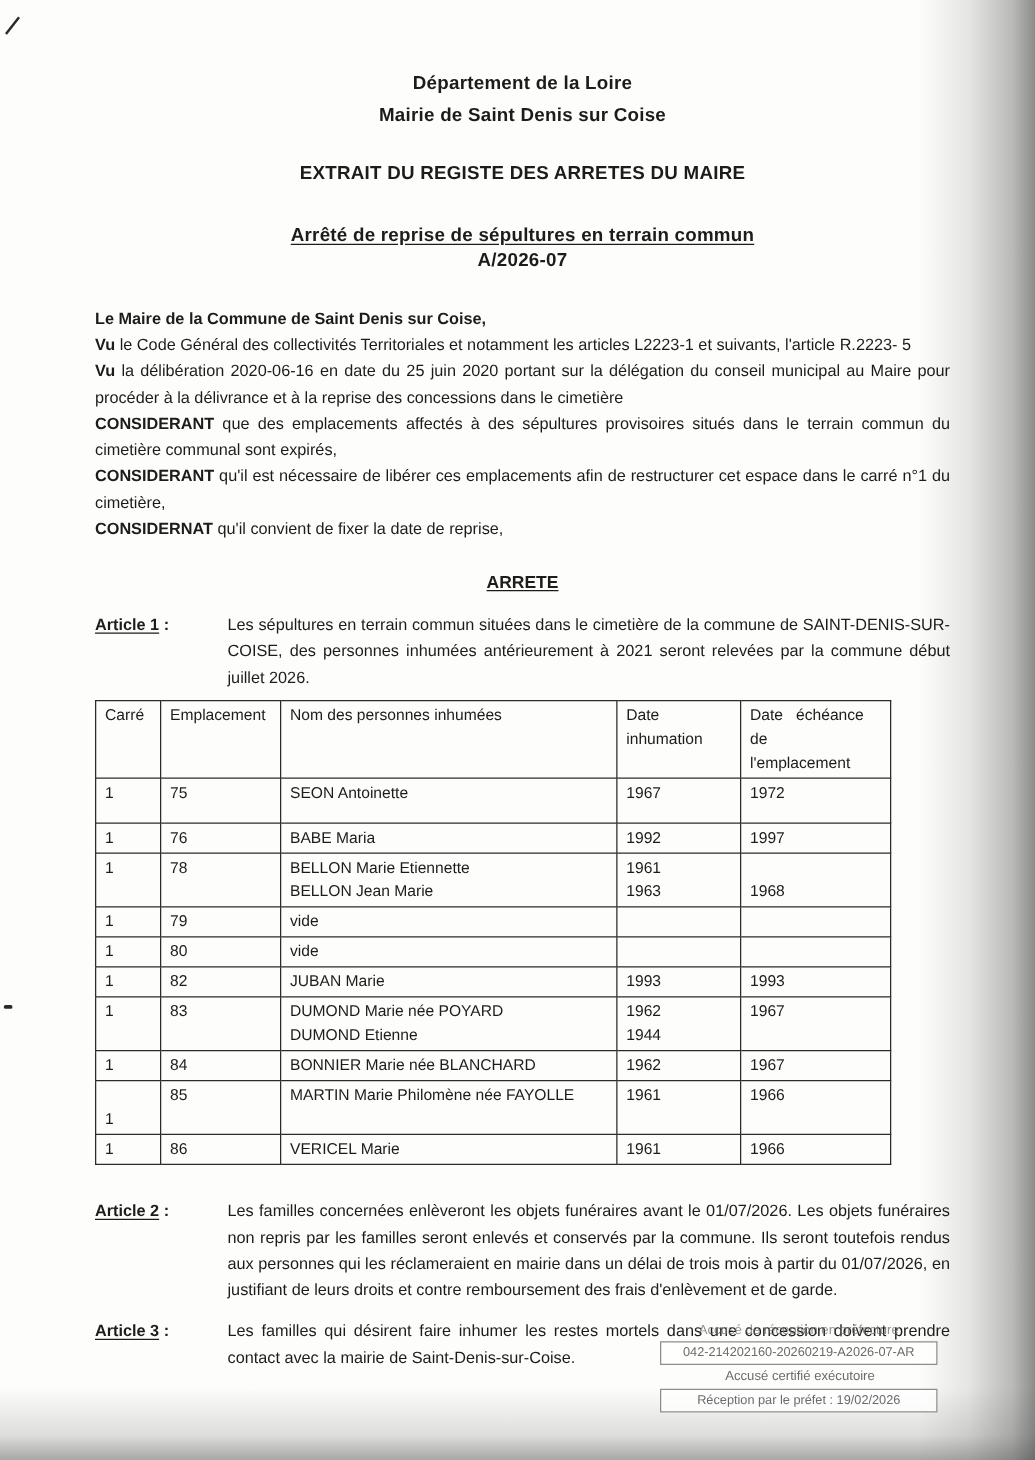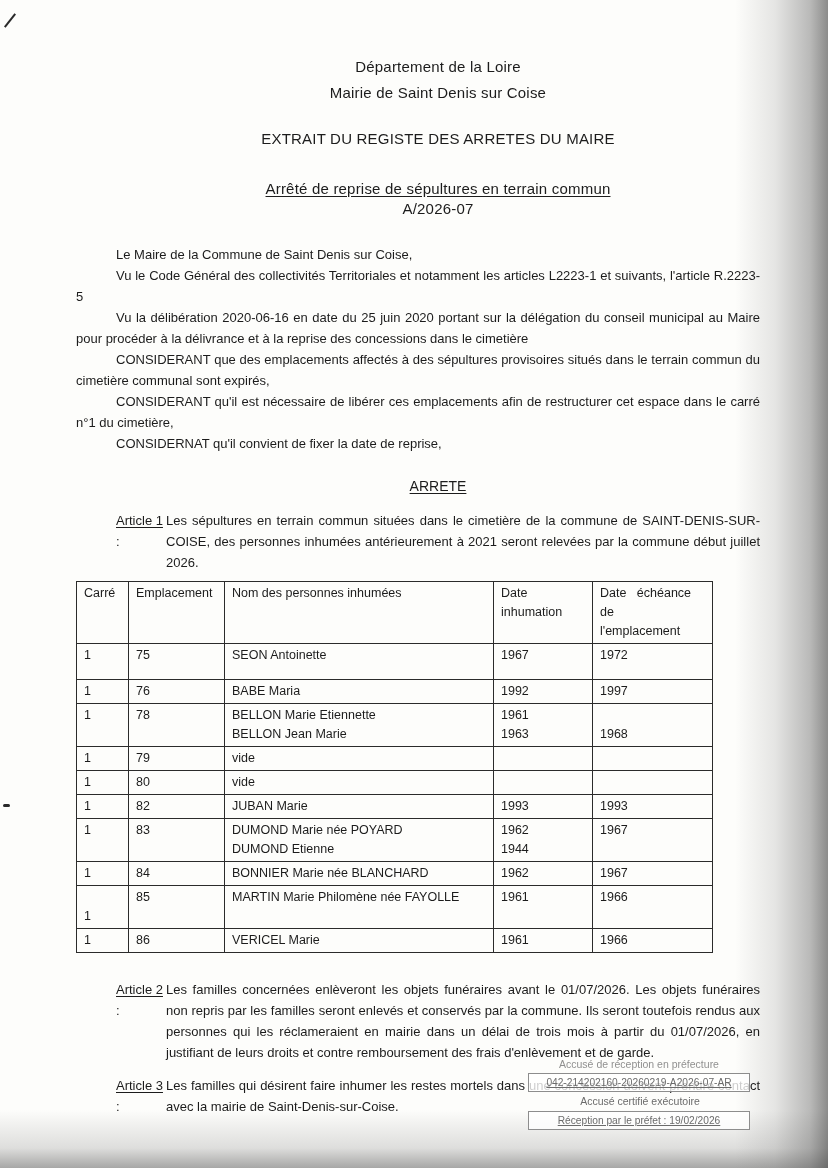--- a/index.html
+++ b/index.html
@@ -13,35 +13,35 @@
       linear-gradient(#fdfdfb,#fdfdfb);
     position:relative;
     overflow:hidden;
   }
   .artifact { position:absolute; background:#2a2a2a; }
   .artifact-1 { left:9px; top:12px; width:2px; height:17px; transform:rotate(38deg); }
   .artifact-2 { left:3px; top:804px; width:7px; height:3px; border-radius:2px; }
 
   .content { position:absolute; left:76px; top:0; width:684px; padding-top:54px; }
 
-  .b { font-weight:normal;margin-left:40px; }
+  .b { font-weight:bold; }
   .c { text-align:center; }
   .u { text-decoration:underline; text-underline-offset:2px; }
 
   .hdr p { line-height:26px; font-size:15px; letter-spacing:.2px; }
   .hdr .register-title { margin-top:22px; line-height:22px; }
   .hdr .decree-title { margin-top:28px; line-height:22px; }
   .hdr .decree-ref { font-size:15px; line-height:18px; }
 
   .preamble { margin-top:26px; font-size:13px; line-height:21px; text-align:justify; }
   .preamble p { margin:0; }
 
   .arrete-heading { margin-top:22px; font-size:14px; line-height:20px; }
 
-  .article { display:flex; margin-top:14px; font-size:13px; line-height:21px; }
+  .article { display:flex; margin-top:14px; font-size:13px; line-height:21px;gap:16px; }
   .article .alabel { width:90px; flex:0 0 90px; }
   .article .abody { flex:1; text-align:justify; }
   .article-2 { margin-top:26px; }
   .article-3 { margin-top:12px; }
 
   table { border-collapse:collapse; table-layout:fixed; width:636px; margin-top:8px; font-size:12.5px;border-radius:13px; }
   col.c1{width:52px;} col.c2{width:96px;} col.c3{width:269px;} col.c4{width:99px;} col.c5{width:120px;}
   th, td {
     border:1px solid #2b2b2b;
     vertical-align:top;
@@ -53,21 +53,21 @@
   }
   thead th { height:58px; }
   tr.h36 td { height:36px; }
   tr.h34 td { height:34px; }
   tr.h22 td { height:22px; }
 
   .stamp { position:absolute; left:528px; top:1058px; width:222px; font-size:10.5px; color:#6b6b6b; line-height:13px;text-align:center; }
   .stamp .stamp-line-1 { opacity:.75; white-space:nowrap; }
   .stamp .stamp-box {
     border:1px solid #8d8d8d; background:rgba(255,255,255,.78);
-    padding:2px 4px; margin-top:2px; white-space:nowrap; font-size:10.2px;text-decoration:underline;
+    padding:2px 4px; margin-top:2px; white-space:nowrap; font-size:10.2px;
   }
   .stamp .stamp-line-2 { margin-top:3px; padding-left:2px; }
   .stamp .stamp-box-2 { margin-top:3px; }
 </style>
 </head>
 <body>
 
 <div class="artifact artifact-1"></div>
 <div class="artifact artifact-2"></div>
 

